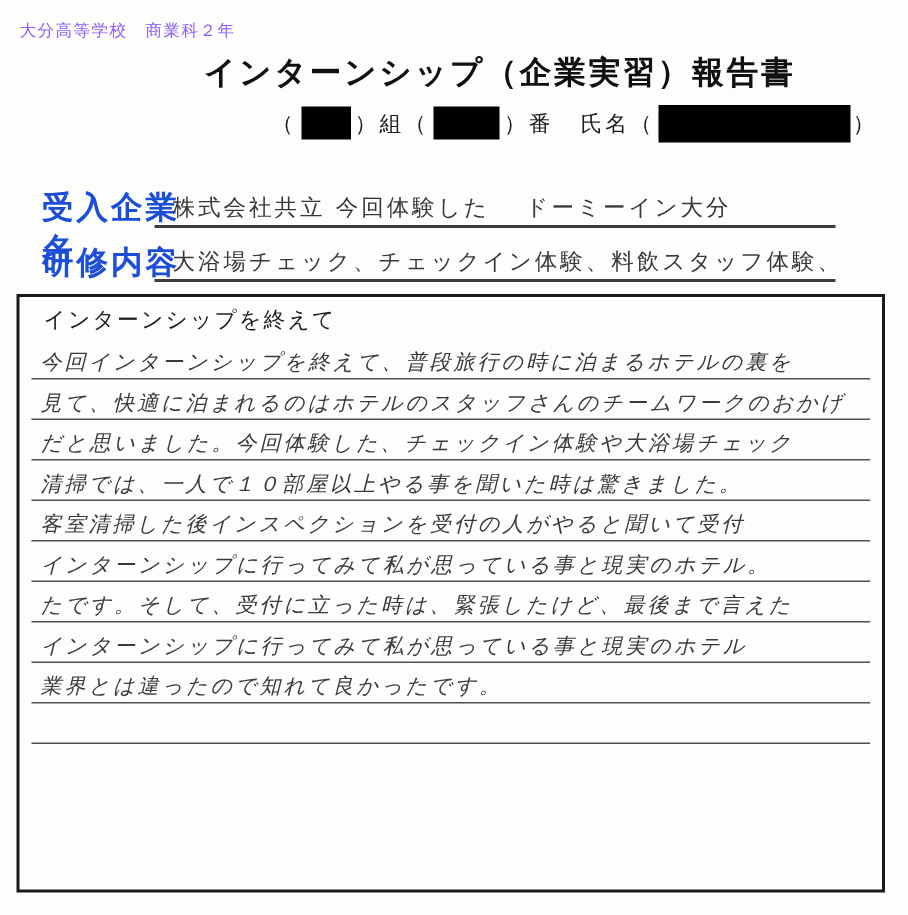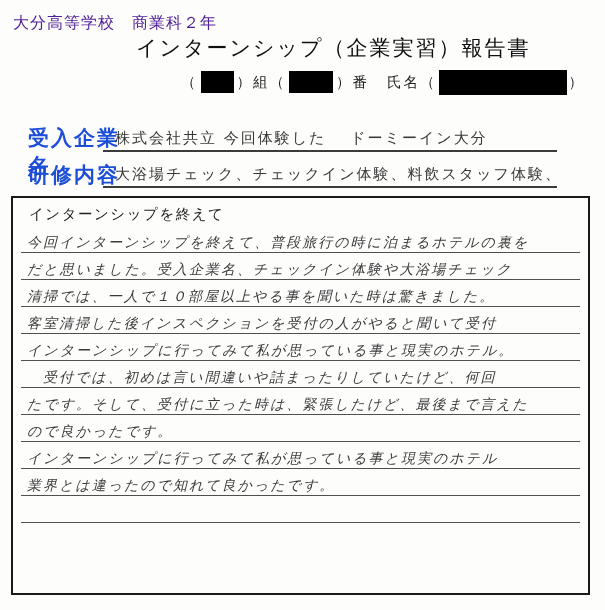--- a/index.html
+++ b/index.html
@@ -5,25 +5,25 @@
   html,body{margin:0;padding:0;}
   body{
     width:605px;height:610px;position:relative;
     background:#fdfdfc;
     font-family:"DejaVu Sans",sans-serif;
     color:#1d1d1d;
     overflow:hidden;
   }
   .school-line{
     position:absolute;left:13px;top:13px;
-    font-size:16px;letter-spacing:1px;color:#4c1d95;
+    font-size:11px;letter-spacing:1px;color:#8b5cf6;
   }
   .report-title{
     position:absolute;left:136px;top:34px;
-    font-size:21px;font-weight:normal;letter-spacing:2px;color:#101010;
+    font-size:21px;font-weight:bold;letter-spacing:2px;color:#101010;
   }
   .class-line{
     position:absolute;left:181px;top:68px;
     display:flex;align-items:center;
     font-family:"DejaVu Serif",serif;
     font-size:14.5px;letter-spacing:2px;color:#1b1b1b;height:28px;
   }
   .redact{background:#000;display:inline-block;}
   .redact.r-class{width:33px;height:22px;margin:0 3px;}
   .redact.r-number{width:44px;height:22px;margin:0 3px;}
@@ -94,50 +94,47 @@
 <div class="field-value f2">大浴場チェック、チェックイン体験、料飲スタッフ体験、客室清掃</div>
 
 <div class="essay-box">
   <div class="essay-heading">インターンシップを終えて</div>
   <div>
 
       <div class="essay-row">
         <span>今回インターンシップを終えて、普段旅行の時に泊まるホテルの裏を</span>
       </div>
 
+      <div class="essay-row">
+        <span>見て、快適に泊まれるのはホテルのスタッフさんのチームワークのおかげ</span>
+      </div>
 
       <div class="essay-row">
-        <span>だと思いました。受入企業名、チェックイン体験や大浴場チェック</span>
+        <span>だと思いました。今回体験した、チェックイン体験や大浴場チェック</span>
       </div>
 
 
       <div class="essay-row">
         <span>清掃では、一人で１０部屋以上やる事を聞いた時は驚きました。</span>
       </div>
 
       <div class="essay-row">
         <span>客室清掃した後インスペクションを受付の人がやると聞いて受付</span>
       </div>
 
       <div class="essay-row">
         <span>インターンシップに行ってみて私が思っている事と現実のホテル。</span>
       </div>
 
-      <div class="essay-row">
-        <span>　受付では、初めは言い間違いや詰まったりしていたけど、何回</span>
-      </div>
 
 
       <div class="essay-row">
         <span>たです。そして、受付に立った時は、緊張したけど、最後まで言えた</span>
       </div>
 
-      <div class="essay-row">
-        <span>ので良かったです。</span>
-      </div>
 
       <div class="essay-row">
         <span>インターンシップに行ってみて私が思っている事と現実のホテル</span>
       </div>
 
       <div class="essay-row">
         <span>業界とは違ったので知れて良かったです。</span>
       </div>
 
       <div class="essay-row">

